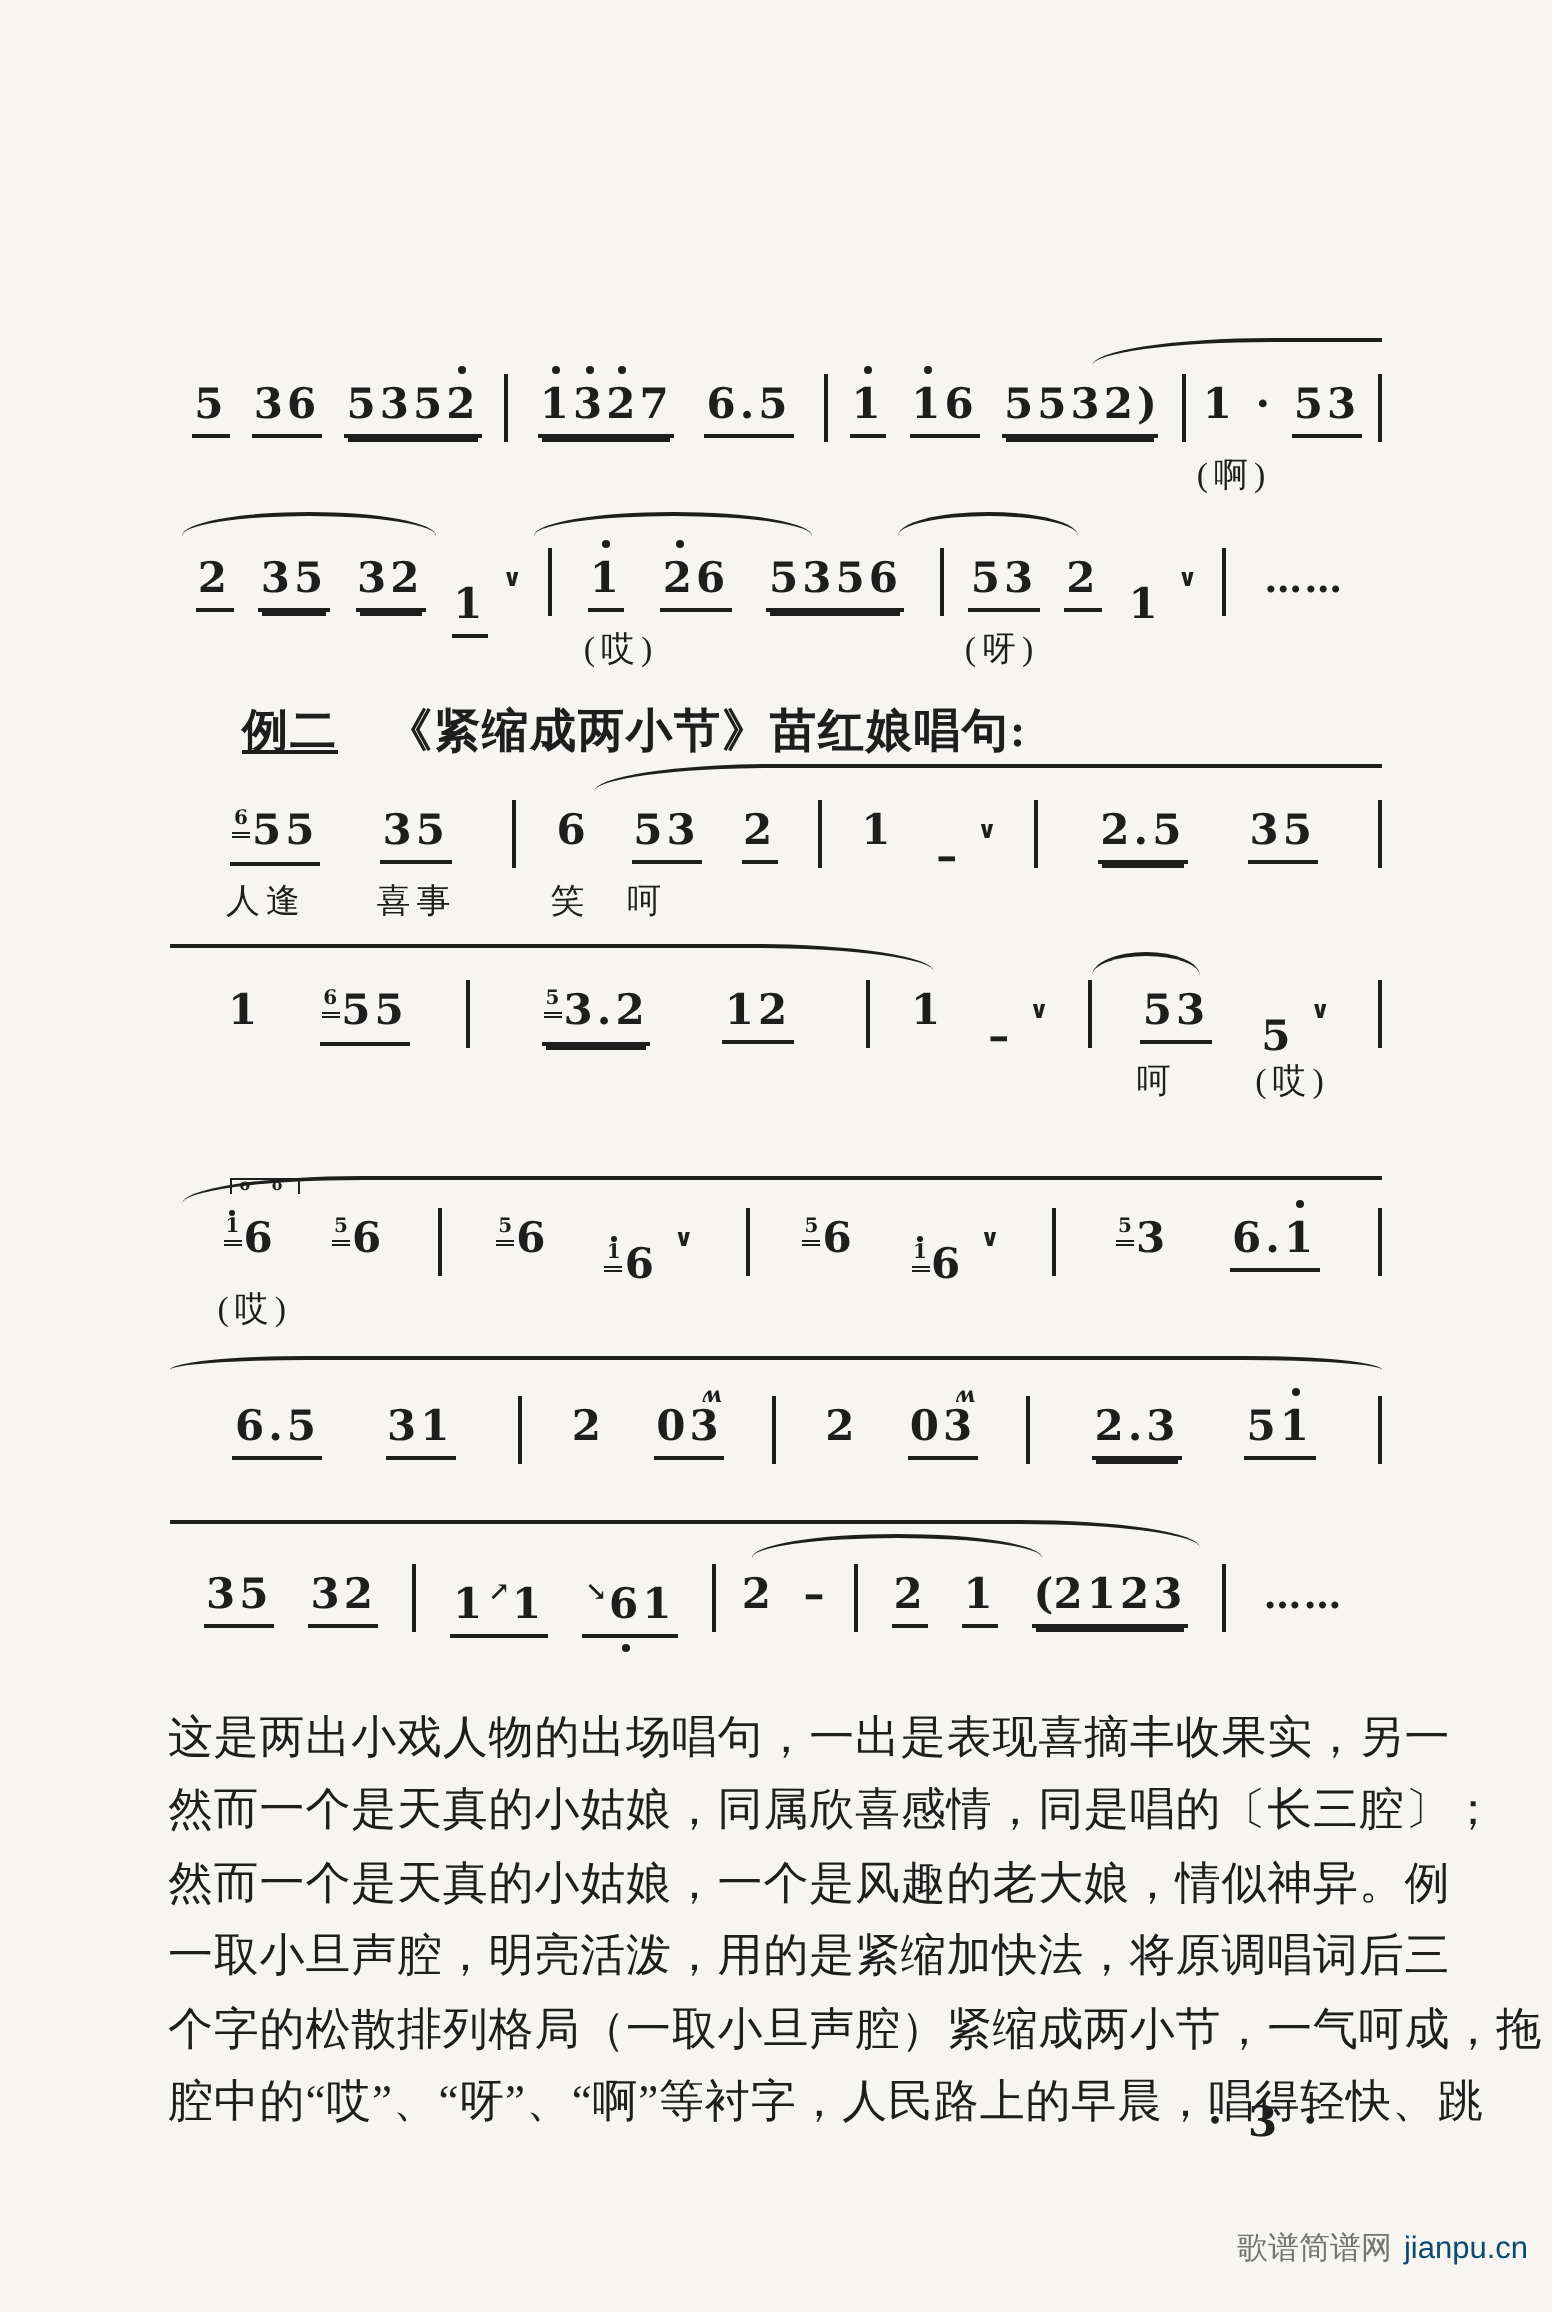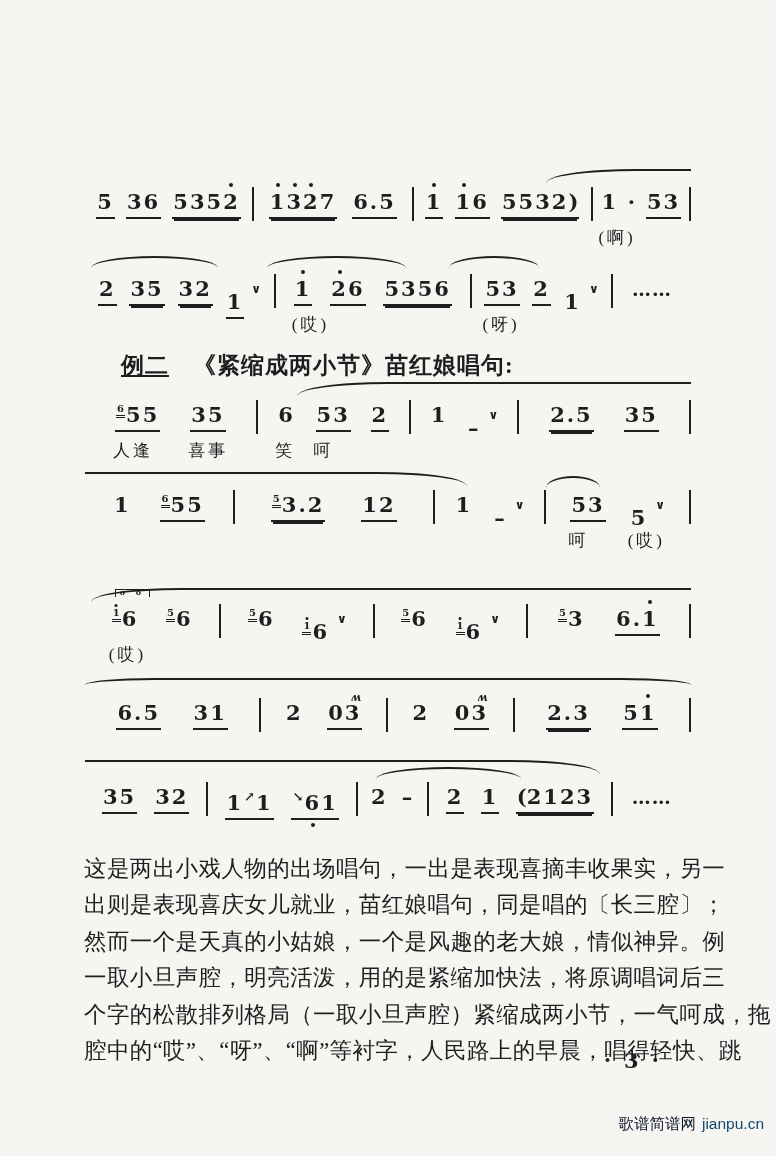--- a/index.html
+++ b/index.html
@@ -43,21 +43,21 @@
   .heading .hd-label{margin-right:24px;text-decoration:underline;}
   .body-text{position:absolute;left:84px;top:851px;width:612px;}
   .p-line{font-size:22.5px;line-height:36.4px;letter-spacing:0.4px;white-space:nowrap;font-weight:500;}
   .page-num{position:absolute;left:604px;top:1048px;display:flex;align-items:center;gap:13px;
             font-family:"DejaVu Serif","Liberation Serif",serif;font-weight:bold;font-size:21px;}
   .page-num .pdot{font-size:11px;}
   .footer-center{position:absolute;left:325px;top:1117px;width:276px;overflow:hidden;white-space:nowrap;
                  font-size:14.5px;color:#5a5a5a;font-family:"Liberation Sans",sans-serif;}
   .footer-right{position:absolute;right:12px;top:1114px;font-size:15.5px;white-space:nowrap;
                 font-family:"Liberation Sans",sans-serif;}
-  .site-name{color:#0f172a;}
+  .site-name{color:#737373;}
   .site-url{color:#0c4a6e;margin-left:6px;}
 </style>
 </head>
 <body>
 
 <div class="page">
 
   <div id="score">
       <div class="score-line" style="top: 165px;">
         <div class="arc up-left" style="left: 76%; width: 24%; top: 4px;"></div>
@@ -249,21 +249,21 @@
         </div>
       </div>
     </div>
 
   <div class="heading">
     <span class="hd-label">例二</span><span>《紧缩成两小节》苗红娘唱句:</span>
   </div>
 
   <div class="body-text">
     <div class="p-line">这是两出小戏人物的出场唱句，一出是表现喜摘丰收果实，另一</div>
-    <div class="p-line">出则是表现喜庆女儿就业，苗红娘唱句，同是唱的〔长三腔〕；</div>
+    <div class="p-line">然而一个是天真的小姑娘，同属欣喜感情，同是唱的〔长三腔〕；</div>
     <div class="p-line">然而一个是天真的小姑娘，一个是风趣的老大娘，情似神异。例</div>
     <div class="p-line">一取小旦声腔，明亮活泼，用的是紧缩加快法，将原调唱词后三</div>
     <div class="p-line">个字的松散排列格局（一取小旦声腔）紧缩成两小节，一气呵成，拖</div>
     <div class="p-line">腔中的“哎”、“呀”、“啊”等衬字，人民路上的早晨，唱得轻快、跳</div>
   </div>
 
   <div class="page-num">
     <span class="pdot">•</span>
     <span>3</span>
     <span class="pdot">•</span>

